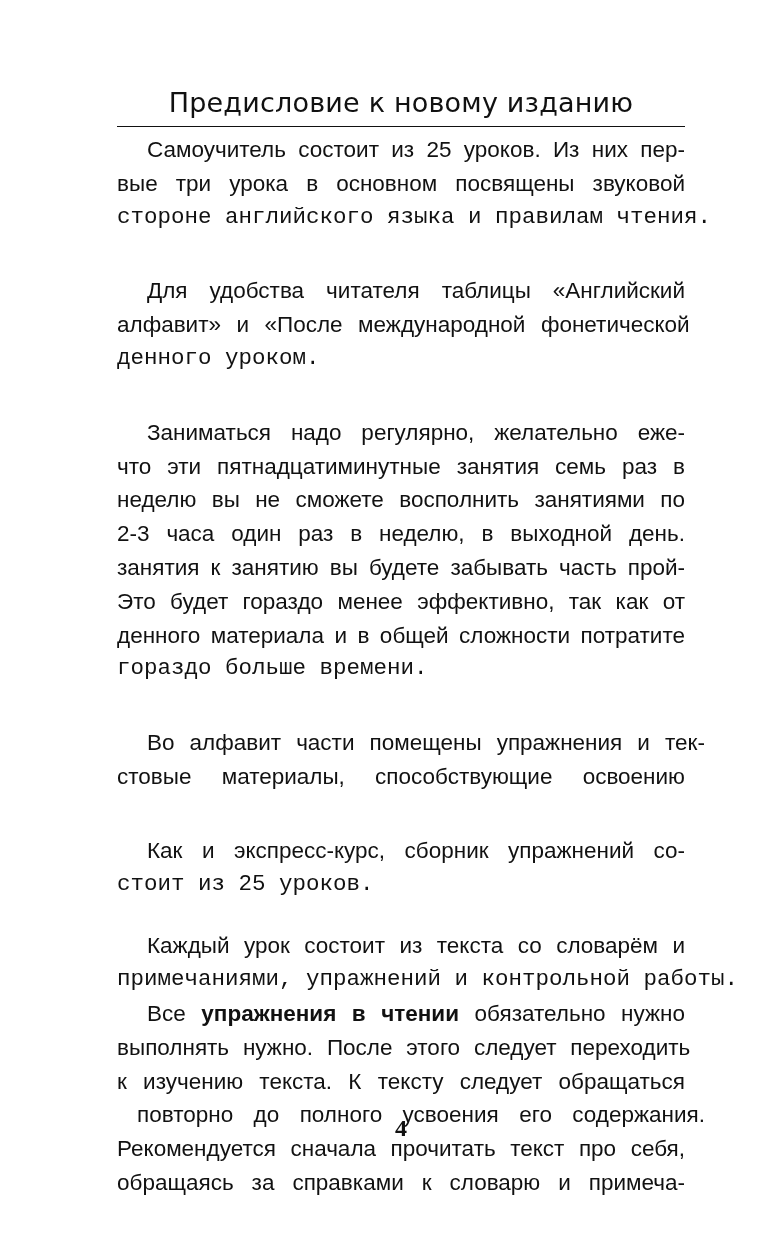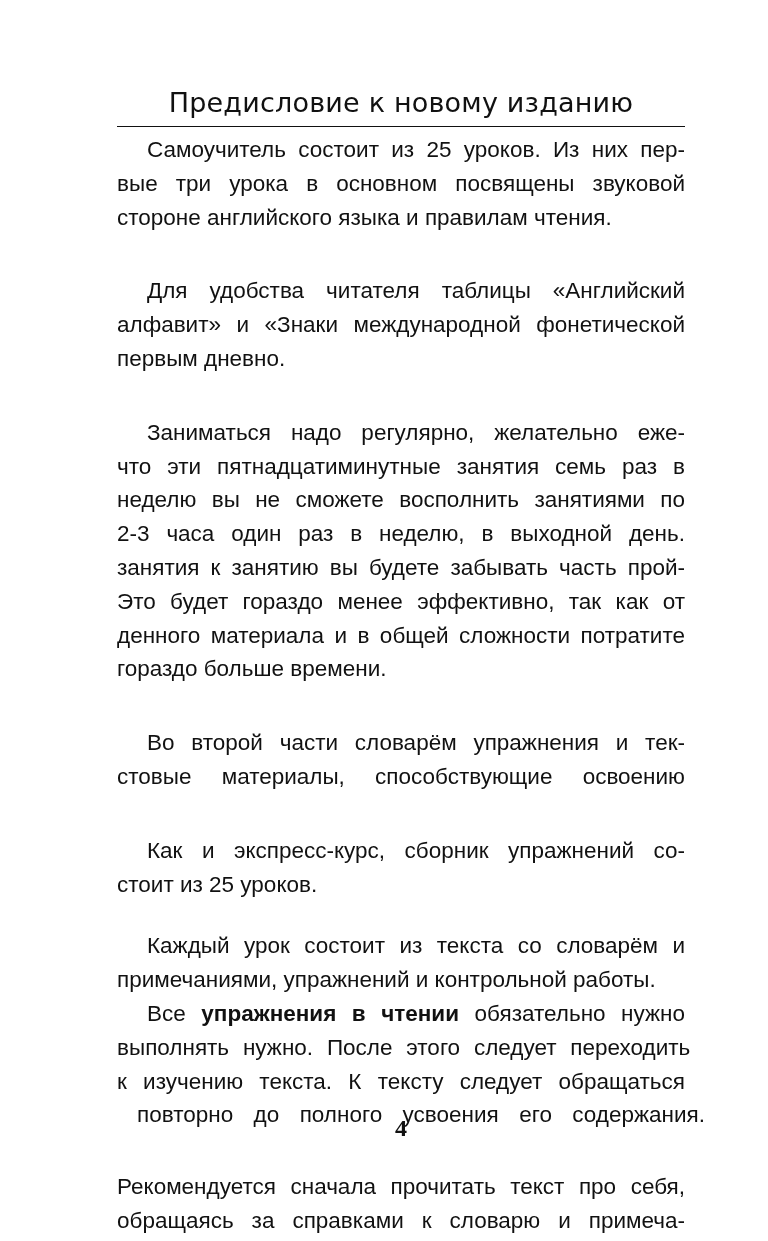--- a/index.html
+++ b/index.html
@@ -54,20 +54,21 @@
     .line {
       display: block;
       text-align: justify;
       text-align-last: justify;
       white-space: nowrap;
       overflow: visible;
       height: 33.8px;
     }
     .line.last {
       text-align-last: left;
+      font-family: Liberation Mono, monospace;
     }
     .line.first {
       padding-left: 30px;
     }
     .gap {
       height: 40px;
     }
     b.em {
       font-weight: bold;
     }
@@ -94,58 +95,58 @@
 
     <div class="para-block">
       <span class="line first" style="display: block; word-spacing: 6.0558px;">Самоучитель состоит из 25 уроков. Из них пер-</span>
       <span class="line" style="display: block; word-spacing: 11.8255px;">вые три урока в основном посвящены звуковой</span>
       <span class="line last">стороне английского языка и правилам чтения.</span>
     </div>
     <div class="gap"></div>
 
     <div class="para-block">
       <span class="line first" style="display: block; word-spacing: 15.7617px;">Для удобства читателя таблицы «Английский</span>
-      <span class="line" style="display: block; word-spacing: 9.23438px;">алфавит» и «Знаки международной фонетической</span>
-      <span class="line last">первым дневно.</span>
+      <span class="line" style="display: block; word-spacing: 9.23438px;">алфавит» и «После международной фонетической</span>
+      <span class="line last">денного уроком.</span>
     </div>
     <div class="gap"></div>
 
     <div class="para-block">
       <span class="line first" style="display: block; word-spacing: 13.6172px;">Заниматься надо регулярно, желательно еже-</span>
       <span class="line" style="display: block; word-spacing: 9.69792px;">что эти пятнадцатиминутные занятия семь раз в</span>
       <span class="line" style="display: block; word-spacing: 9.11198px;">неделю вы не сможете восполнить занятиями по</span>
       <span class="line" style="display: block; word-spacing: 10.6133px;">2-3 часа один раз в неделю, в выходной день.</span>
       <span class="line" style="display: block; word-spacing: 4.82812px;">занятия к занятию вы будете забывать часть прой-</span>
       <span class="line" style="display: block; word-spacing: 8.13393px;">Это будет гораздо менее эффективно, так как от</span>
       <span class="line" style="display: block; word-spacing: 4.20312px;">денного материала и в общей сложности потратите</span>
       <span class="line last">гораздо больше времени.</span>
     </div>
     <div class="gap"></div>
 
     <div class="para-block">
-      <span class="line first" style="display: block; word-spacing: 8.80729px;">Во второй части словарём упражнения и тек-</span>
+      <span class="line first" style="display: block; word-spacing: 8.80729px;">Во алфавит части помещены упражнения и тек-</span>
       <span class="line" style="display: block; word-spacing: 23.9635px;">стовые материалы, способствующие освоению</span>
     </div>
     <div class="gap"></div>
 
     <div class="para-block">
       <span class="line first" style="display: block; word-spacing: 13.2094px;">Как и экспресс-курс, сборник упражнений со-</span>
       <span class="line last">стоит из 25 уроков.</span>
     </div>
 
     <div class="para-block">
       <span class="line first" style="display: block; word-spacing: 8.1875px; margin-top: 28px;">Каждый урок состоит из текста со словарём и</span>
       <span class="line last">примечаниями, упражнений и контрольной работы.</span>
     </div>
 
     <div class="para-block">
       <span class="line first" style="display: block; word-spacing: 9.2625px;"><span>Все</span> <b class="em">упражнения в чтении</b> <span>обязательно нужно</span></span>
       <span class="line" style="display: block; word-spacing: 7.57812px;">выполнять нужно. После этого следует переходить</span>
       <span class="line" style="display: block; word-spacing: 10.013px;">к изучению текста. К тексту следует обращаться</span>
       <span class="line" style="display: block; word-spacing: 14.1719px; margin-left: 20px;">повторно до полного усвоения его содержания.</span>
-      <span class="line" style="display: block; word-spacing: 8.27187px; margin-top: 38px;">Рекомендуется сначала прочитать текст про себя,</span>
+      <span class="line" style="display: block; word-spacing: 8.27187px;">Рекомендуется сначала прочитать текст про себя,</span>
       <span class="line" style="display: block; word-spacing: 11.7266px;">обращаясь за справками к словарю и примеча-</span>
 
     </div>
   </div>
 
   <div class="folio">4</div>
 </div>
 
 </body></html>

